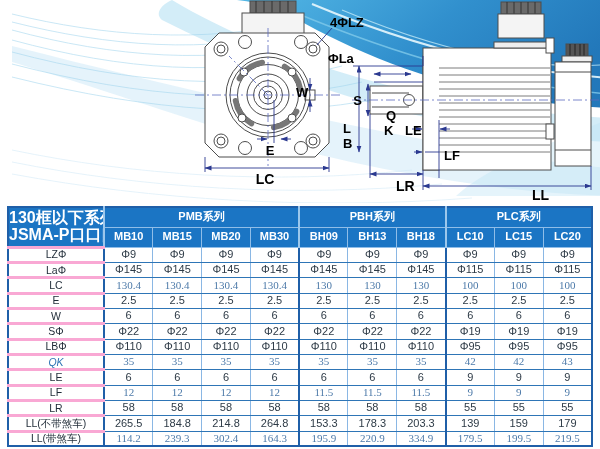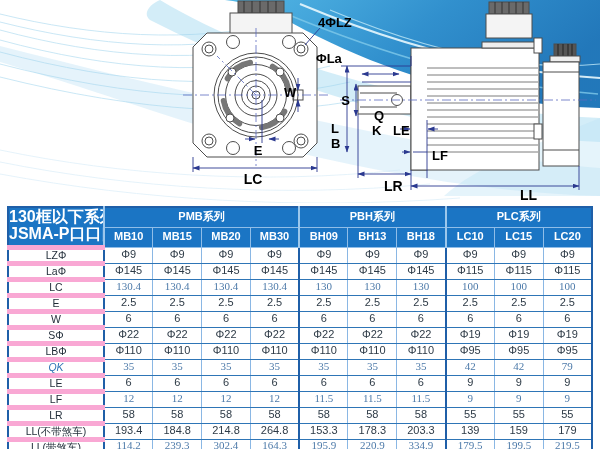--- a/index.html
+++ b/index.html
@@ -1,30 +1,30 @@
 <!DOCTYPE html>
 <html><head>
 <meta charset="utf-8">
 <style>
   html,body{margin:0;padding:0;background:#fff;}
   .page{width:600px;height:449px;position:relative;background:#fff;overflow:hidden;
         font-family:"Liberation Sans","DejaVu Sans",sans-serif;}
-  .hero{position:absolute;top:0;left:0;width:491px;height:203px;}
+  .hero{position:absolute;top:0;left:12px;width:491px;height:203px;}
   .hero svg{display:block;}
 
   table.spec{position:absolute;left:7px;top:206px;width:586px;height:241px;
              border-collapse:collapse;table-layout:fixed;font-size:11px;
              border:2px solid #1f5fa8;background:#fff;}
   table.spec col.lblcol{width:96px;}
   table.spec th,table.spec td{padding:0;text-align:center;vertical-align:middle;line-height:1.05;overflow:hidden;white-space:nowrap;}
   thead th{background:#1b75c4;color:#fff;font-weight:bold;border:1px solid #8fbde8;font-size:11px;}
   thead tr{height:20px;}
   th.corner{font-size:16px;line-height:1.3;}
   tbody th.rowlabel{background:#fff;font-weight:normal;color:#1e2a36;font-size:10.5px;
-                    border-top:5px solid #f9a8d4;border-bottom:1px solid #2e75b6;border-right:2px solid #1f5fa8;}
+                    border-top:3px solid #f9a8d4;border-bottom:1px solid #2e75b6;border-right:2px solid #1f5fa8;}
   tbody td{color:#2d3a46;border-top:1px solid #2e75b6;border-bottom:1px solid #2e75b6;
            border-left:1px solid #8ab7e4;border-right:1px solid #8ab7e4;background:#fff;}
   tbody td.gstart{border-left:2px solid #1f5fa8;}
   thead th.gstart{border-left:2px solid #9cc7ec;text-align:center;}
   tbody td.muted{color:#4d7aa9;font-family:Liberation Serif, serif;}
   tbody th.blue{color:#2e74b5;font-style:italic;}
 </style>
 </head>
 <body>
 
@@ -374,21 +374,21 @@
           <th class="rowlabel blue">QK</th>
           <td class="muted gstart">35</td>
           <td class="muted">35</td>
           <td class="muted">35</td>
           <td class="muted">35</td>
           <td class="muted gstart">35</td>
           <td class="muted">35</td>
           <td class="muted">35</td>
           <td class="muted gstart">42</td>
           <td class="muted">42</td>
-          <td class="muted">79</td>
+          <td class="muted">43</td>
         </tr>
         <tr>
           <th class="rowlabel">LE</th>
           <td class=" gstart">6</td>
           <td class="">6</td>
           <td class="">6</td>
           <td class="">6</td>
           <td class=" gstart">6</td>
           <td class="">6</td>
           <td class="">6</td>
@@ -417,21 +417,21 @@
           <td class="">58</td>
           <td class=" gstart">58</td>
           <td class="">58</td>
           <td class="">58</td>
           <td class=" gstart">55</td>
           <td class="">55</td>
           <td class="">55</td>
         </tr>
         <tr>
           <th class="rowlabel">LL(不带煞车)</th>
-          <td class=" gstart">193.4</td>
+          <td class=" gstart">265.5</td>
           <td class="">184.8</td>
           <td class="">214.8</td>
           <td class="">264.8</td>
           <td class=" gstart">153.3</td>
           <td class="">178.3</td>
           <td class="">203.3</td>
           <td class=" gstart">139</td>
           <td class="">159</td>
           <td class="">179</td>
         </tr>

